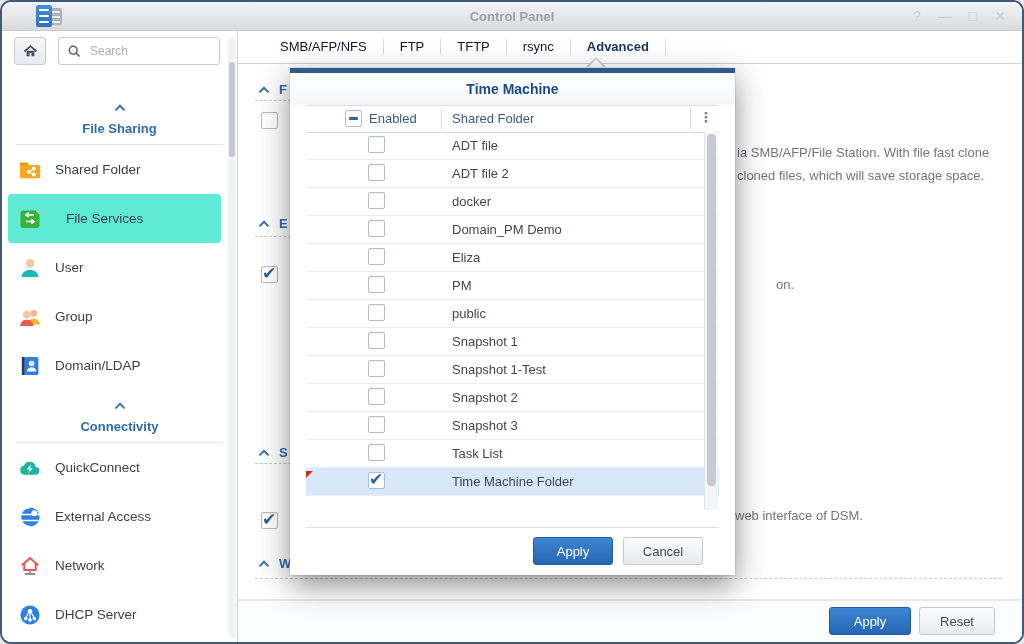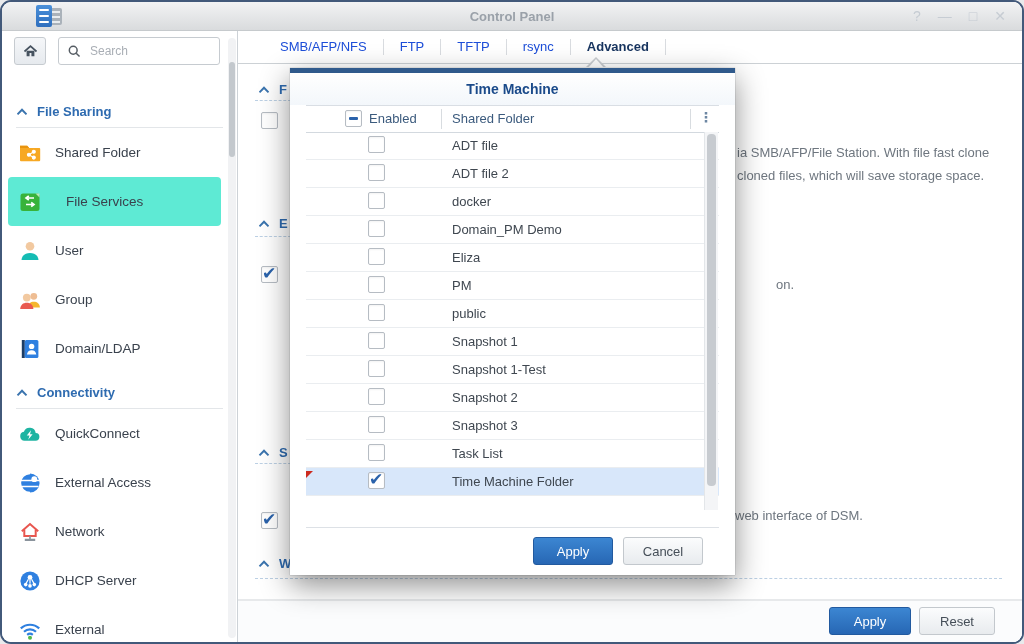--- a/index.html
+++ b/index.html
@@ -29,32 +29,32 @@
     display:flex;align-items:center;justify-content:center;padding:0;}
   .searchbox{position:absolute;left:56px;top:7px;width:162px;height:28px;box-sizing:border-box;
     border:1px solid #c6cbd0;border-radius:3px;background:#fff;display:flex;align-items:center;padding-left:8px;gap:6px;}
   .searchbox input{border:none;outline:none;font-size:12px;width:115px;color:#333;
     font-family:"Liberation Sans","DejaVu Sans",sans-serif;}
   .searchbox input::placeholder{color:#a9aeb5;}
   .sb-scroll{position:absolute;right:1px;top:8px;bottom:4px;width:8px;background:#f1f2f4;border-radius:4px;}
   .sb-scroll .thumb{position:absolute;left:1px;top:24px;width:6px;height:95px;background:#c3c8cd;border-radius:3px;}
   nav{position:absolute;left:0;top:62px;right:10px;}
   .side-sec{margin:12px 4px 0 14px;padding-bottom:8px;border-bottom:1px solid #e3e6e9;
-    display:flex;align-items:center;gap:9px;color:#2e6bb0;font-weight:bold;font-size:13px;}
+    display:flex;align-items:center;gap:9px;color:#2e6bb0;font-weight:bold;font-size:13px;flex-direction:column;}
   .side-sec svg{flex:0 0 auto;}
   .side-item{height:49px;display:flex;align-items:center;gap:13px;padding-left:10px;
     margin:0 6px 0 6px;border-radius:4px;font-size:13.5px;color:#3a424d;cursor:default;}
   .side-item.selected{background:#5eead4;gap:24px;}
   .side-item .icn{width:24px;height:24px;flex:0 0 auto;}
   .side-item .icn svg{width:24px;height:24px;display:block;}
   
   .main{position:absolute;left:236px;top:28px;right:0;bottom:0;background:#fff;}
   .tabbar{position:absolute;left:0;top:0;right:0;height:34px;border-bottom:1px solid #ccd1d5;
     display:flex;align-items:center;padding-left:26px;box-sizing:border-box;}
-  .tab{padding:0 16px;font-size:13px;color:#1d4ed8;cursor:default;}
+  .tab{padding:0 16px;font-size:13px;color:#0f172a;cursor:default;}
   .tab.active{color:#17345f;font-weight:bold;}
   .tab-sep{width:1px;height:16px;background:#d9dce0;}
   .caret-outer{position:absolute;left:584px;top:55px;width:0;height:0;z-index:3;
     border-left:10px solid transparent;border-right:10px solid transparent;border-bottom:10px solid #c9cdd1;}
   .caret-inner{position:absolute;left:586px;top:57px;width:0;height:0;z-index:3;
     border-left:8px solid transparent;border-right:8px solid transparent;border-bottom:9px solid #fff;}
   
   .frag{position:absolute;z-index:1;}
   .frag-sec{display:flex;align-items:center;gap:9px;color:#2e6bb0;font-weight:bold;font-size:13px;}
   .dash{border-top:1px dashed #bcd0e4;height:0;}

